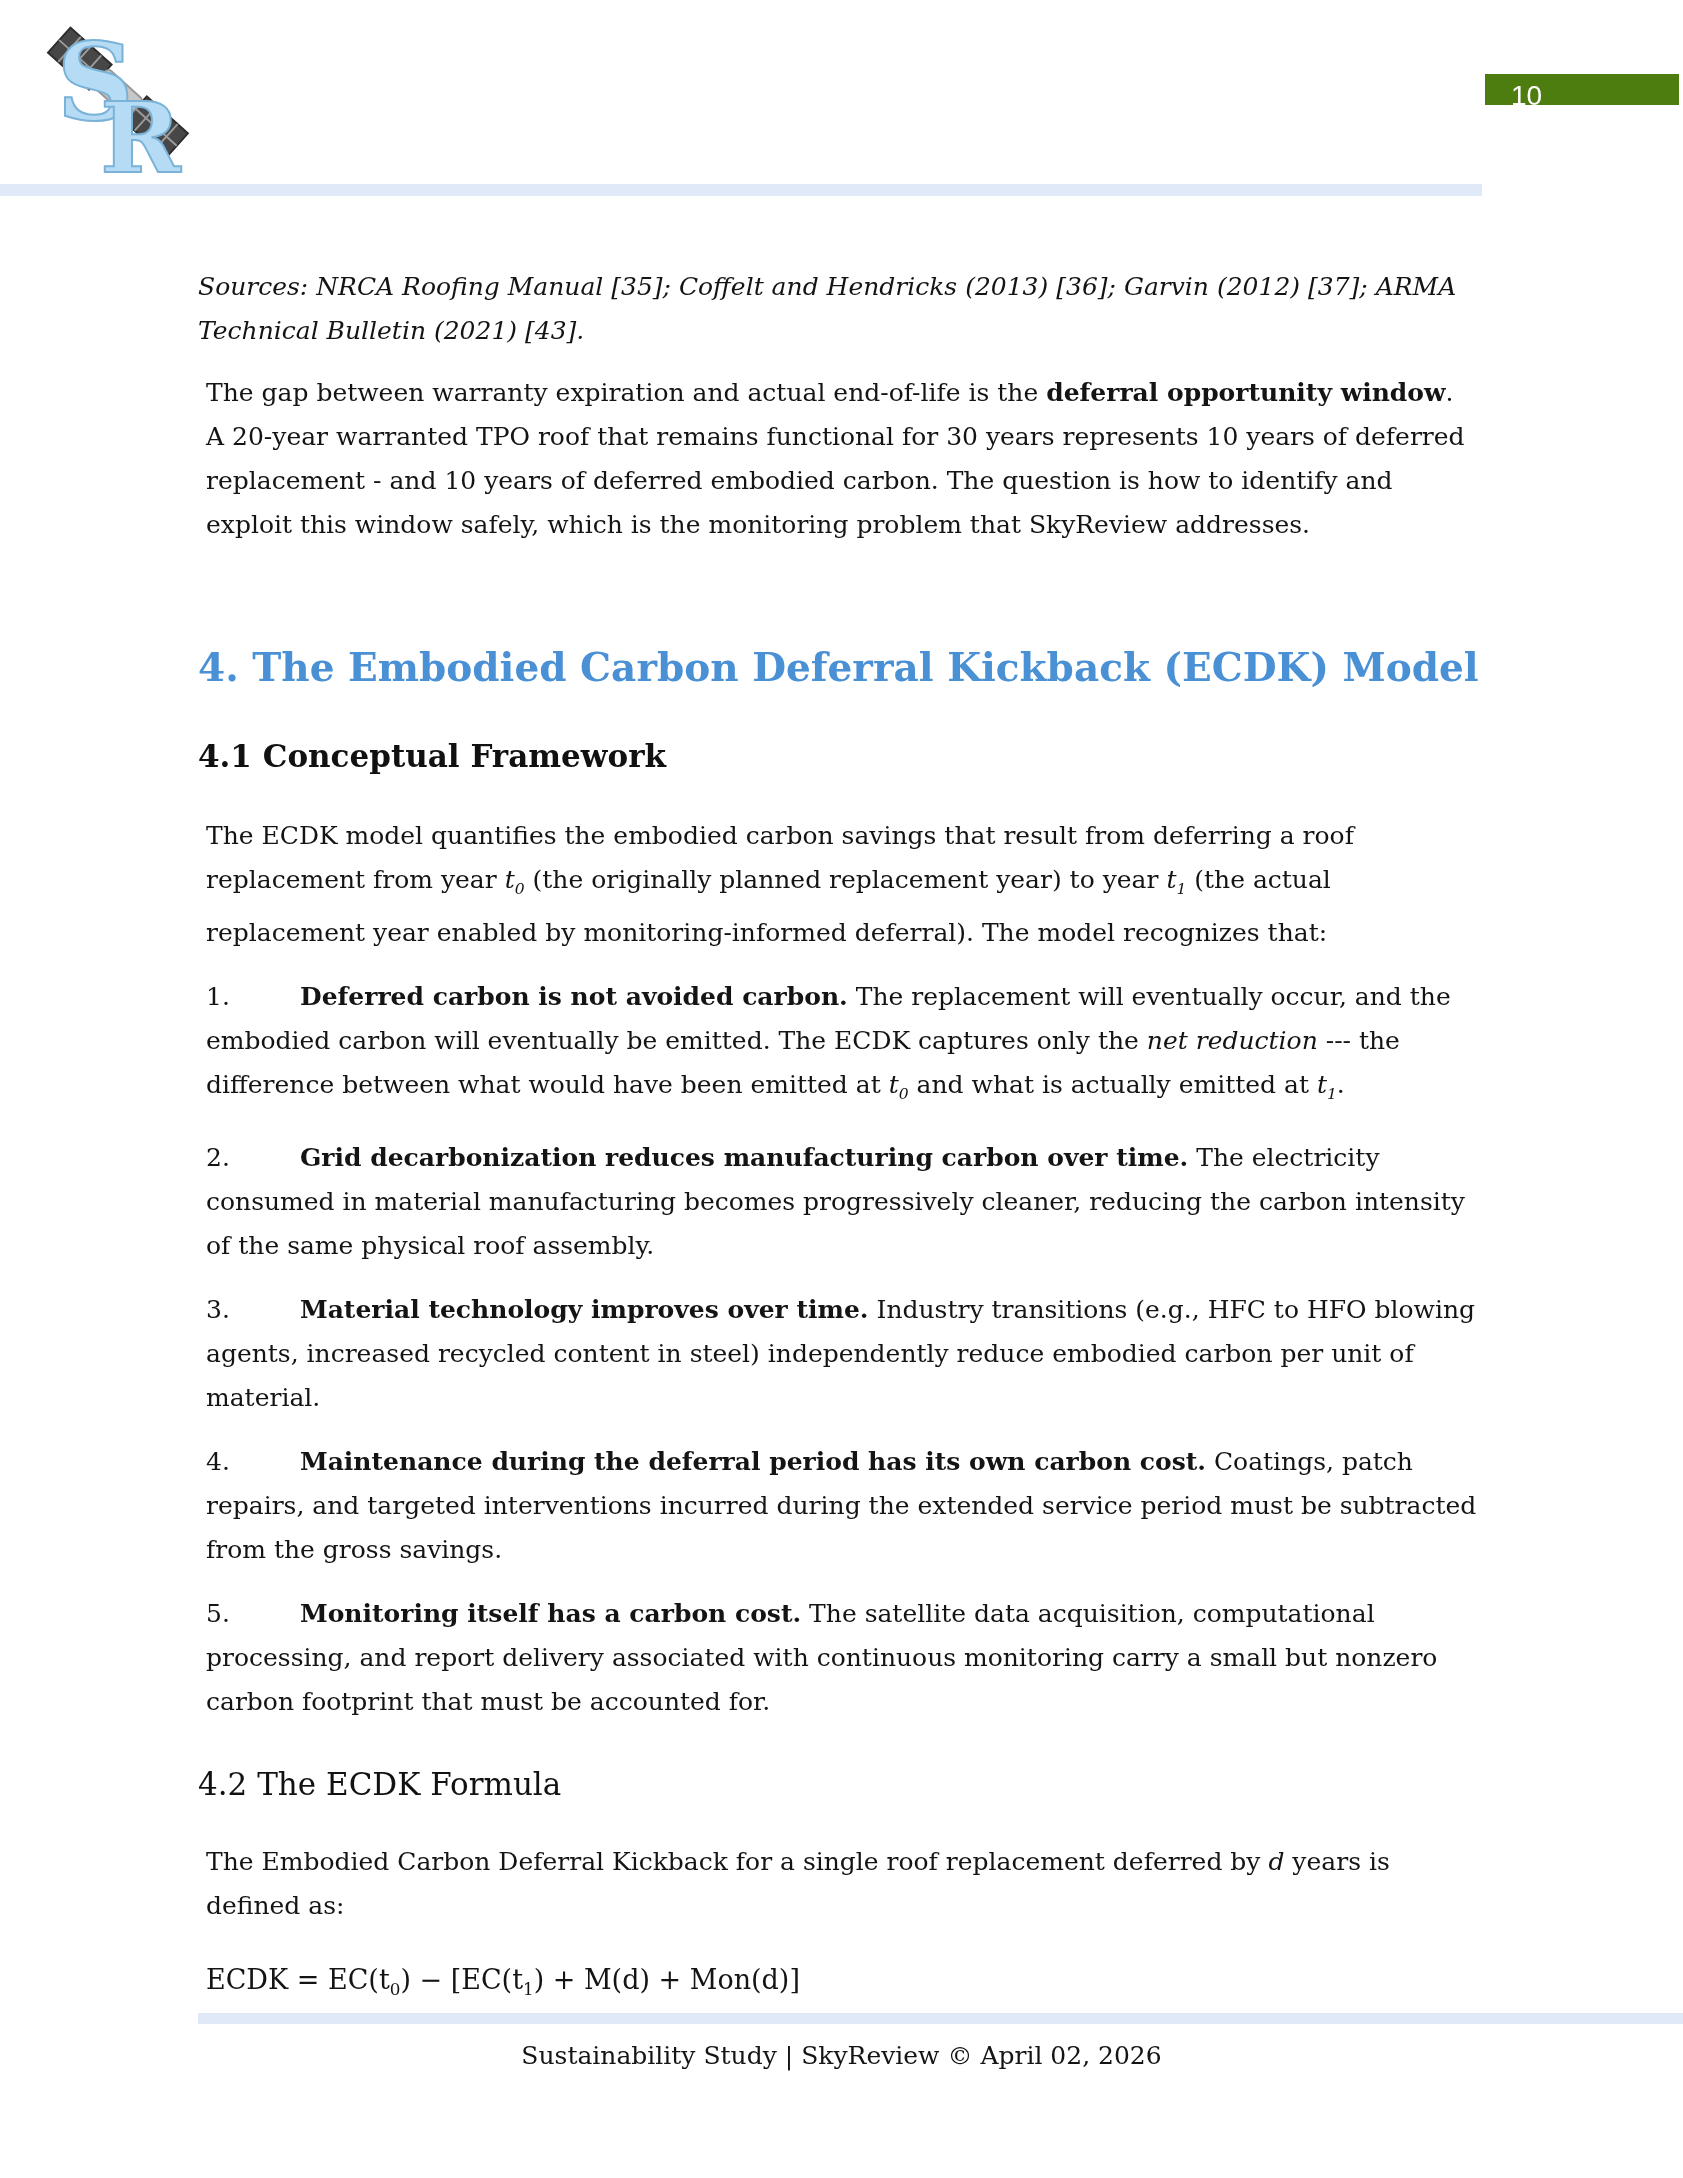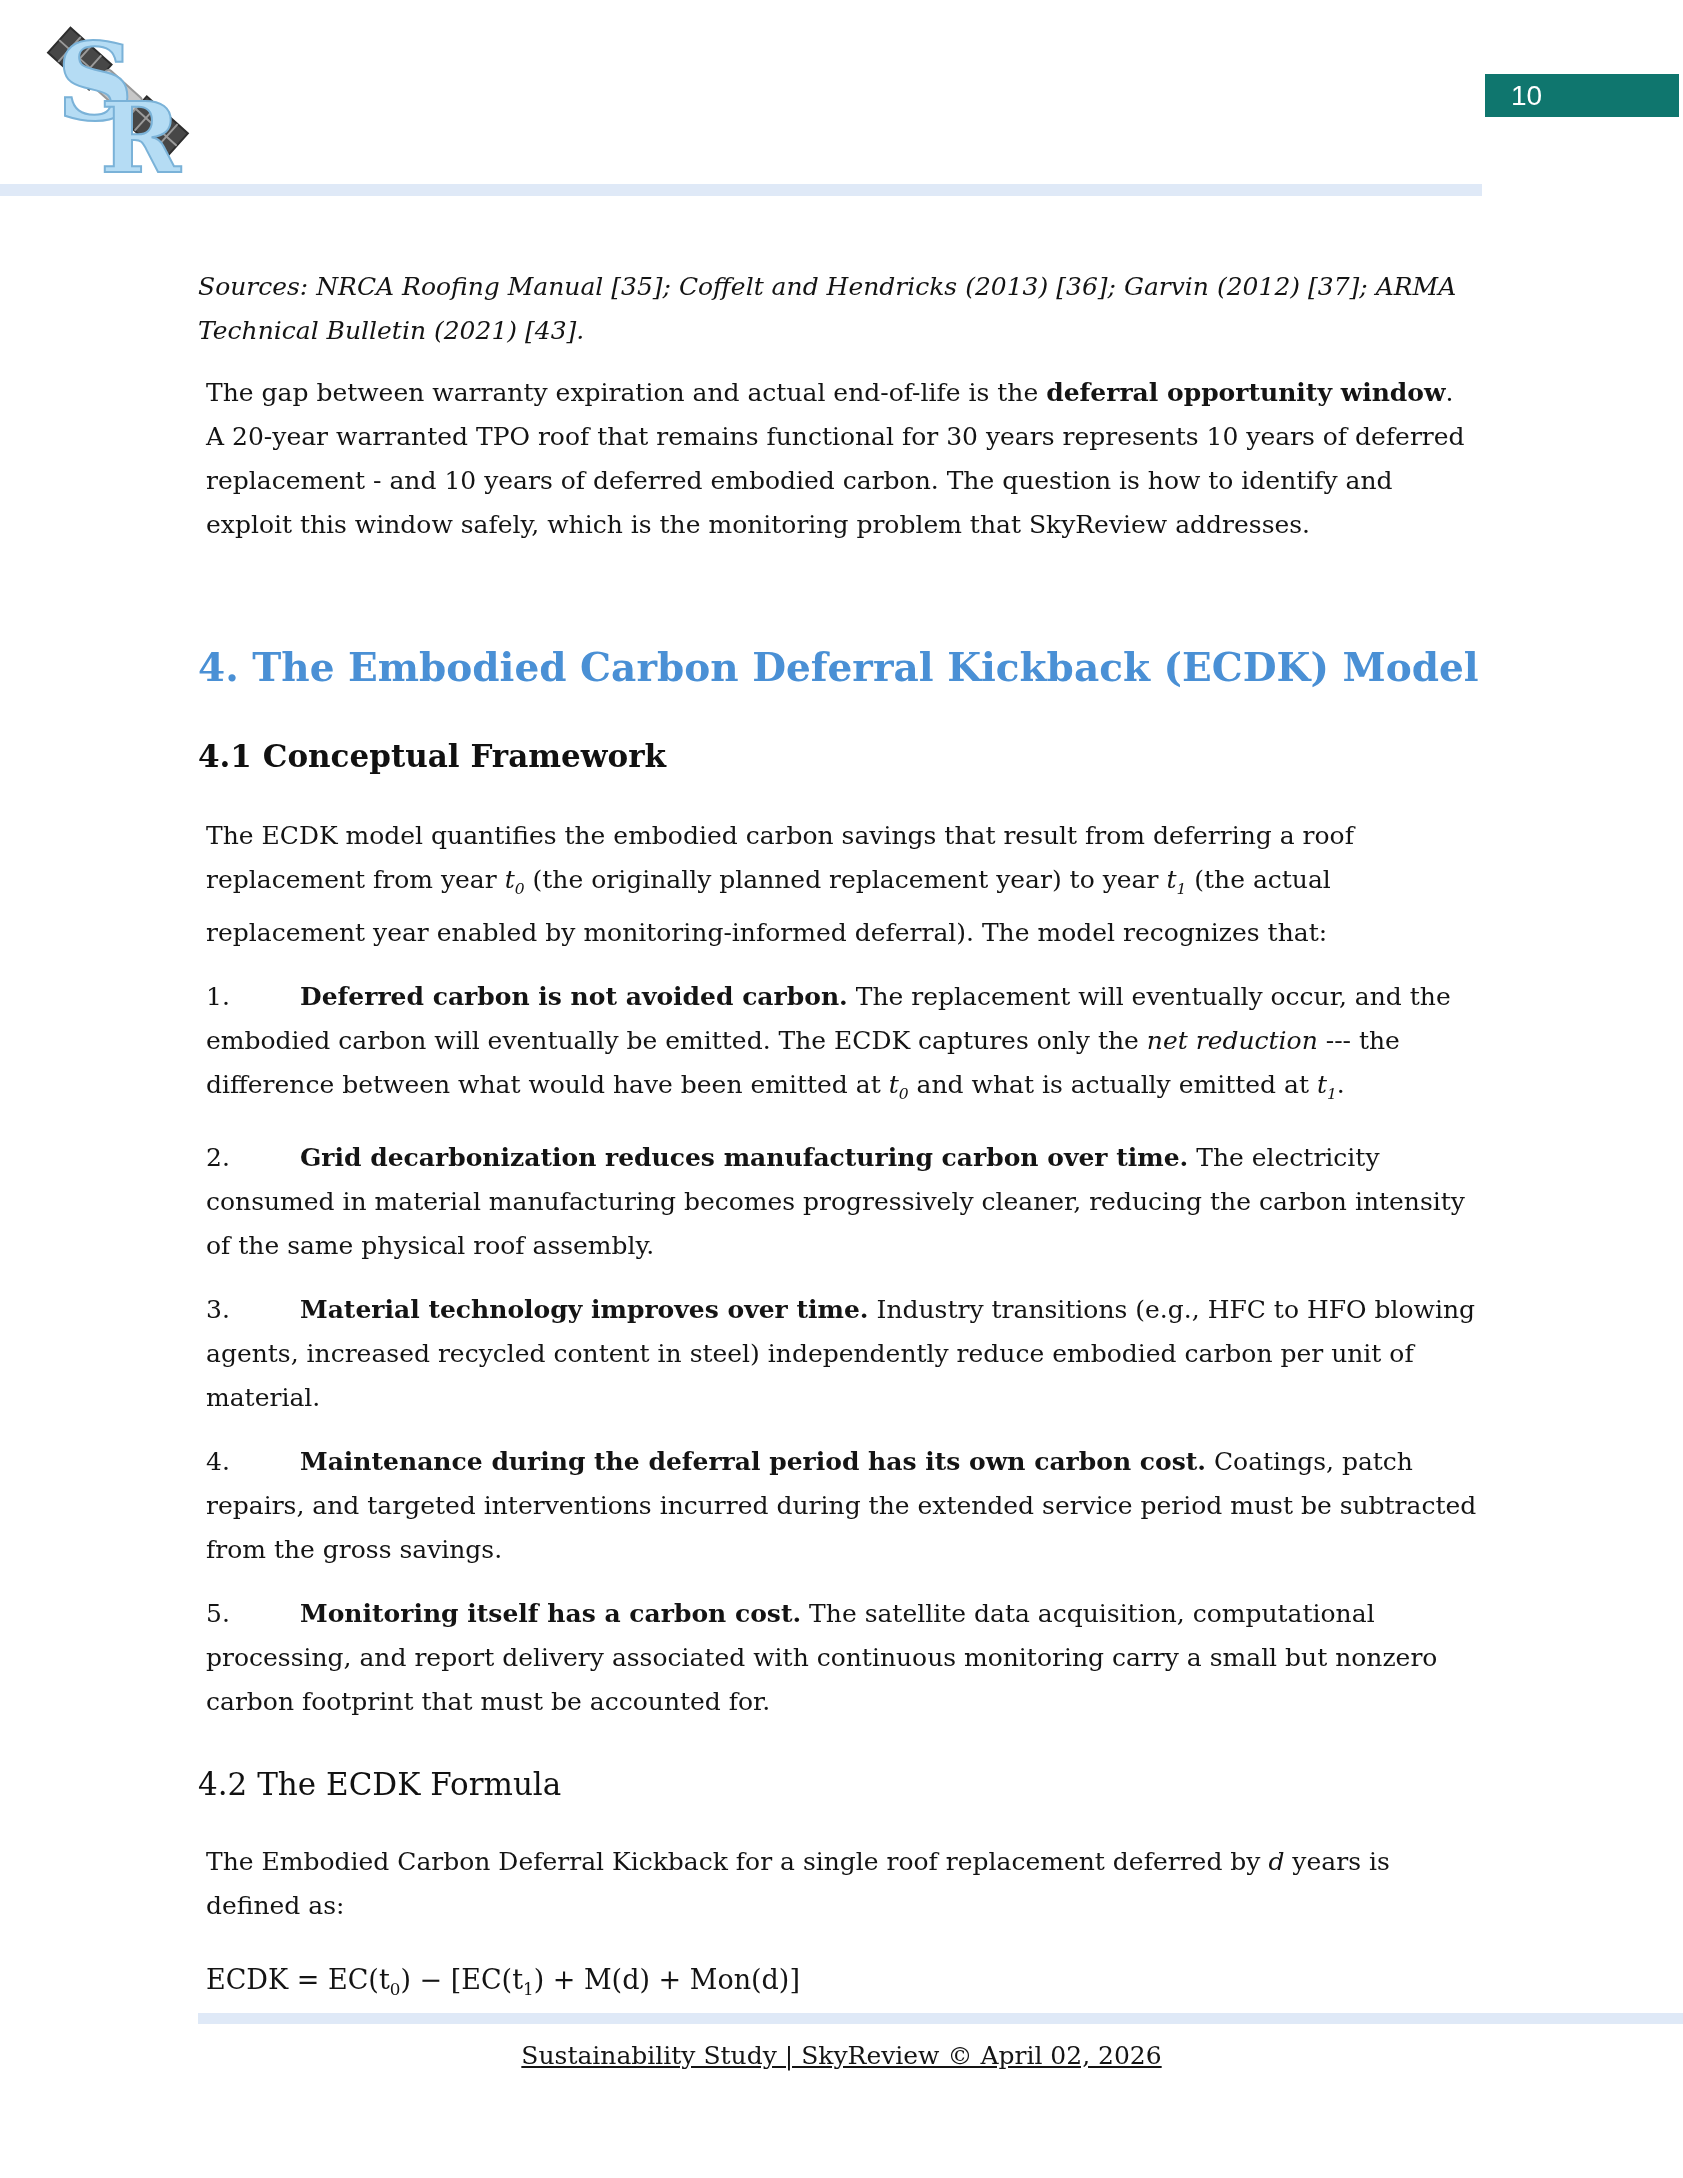--- a/index.html
+++ b/index.html
@@ -7,22 +7,22 @@
     position:relative;
     width:1683px;height:2178px;
     background:#ffffff;
     overflow:hidden;
     font-family:"DejaVu Serif", serif;
     color:#141414;
   }
   
   .logo{position:absolute;left:35px;top:8px;width:158px;height:168px;}
   .pagenum-box{
-    position:absolute;left:1485px;top:74px;width:194px;height:43px;
-    background:#0f766e;color:#ffffff;
+    position:absolute;left:1485px;top:74px;width:194px;height:31px;
+    background:#4d7c0f;color:#ffffff;
     font-family:"Liberation Sans", sans-serif;
     font-size:28px;line-height:43px;padding-left:26px;box-sizing:border-box;
   }
   .header-bar{
     position:absolute;left:0;top:184px;width:1482px;height:12px;
     background:#dfe9f7;
   }
   
   .content{
     position:absolute;left:198px;top:265px;width:1287px;
@@ -44,21 +44,21 @@
   b{font-weight:bold;}
   i,.var{font-style:italic;}
   sub{font-size:0.62em;}
   
   .footer-bar{
     position:absolute;left:198px;top:2013px;width:1485px;height:11px;
     background:#dfe9f7;
   }
   .footer-text{
     position:absolute;left:0;top:2041px;width:1683px;
-    text-align:center;font-size:25px;color:#141414;text-decoration:underline;
+    text-align:center;font-size:25px;color:#141414;
   }
   
   .logo text{
     font-family:"DejaVu Serif", serif;font-weight:bold;
     fill:#b5dcf4;stroke:#7ab2d8;stroke-width:2px;
   }
 </style>
 </head>
 <body>
 

